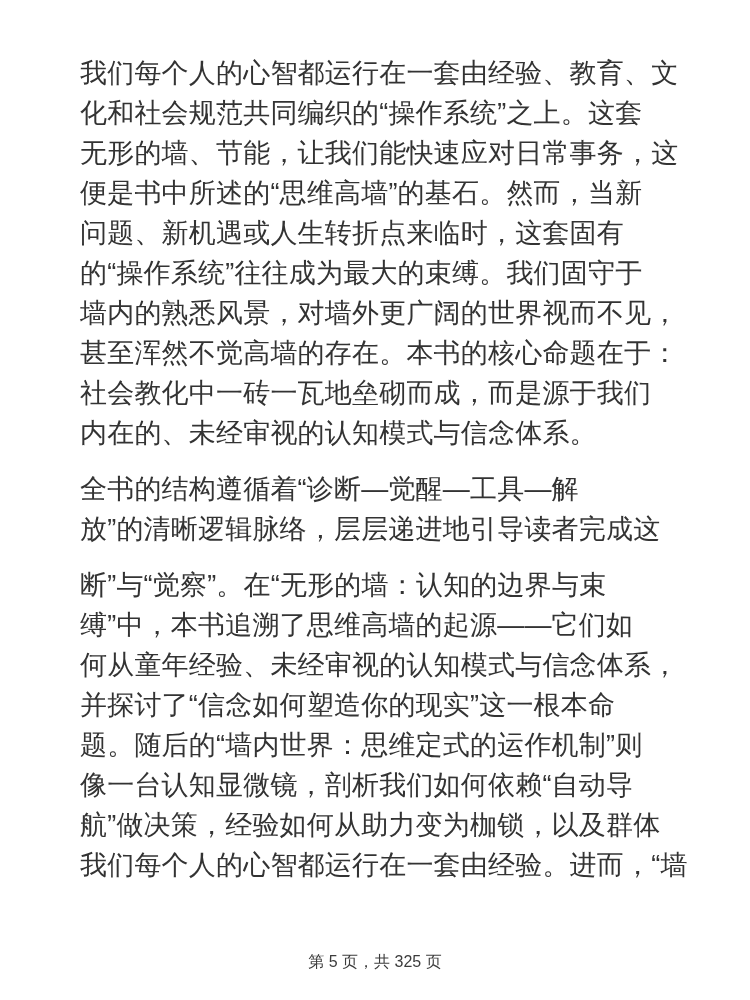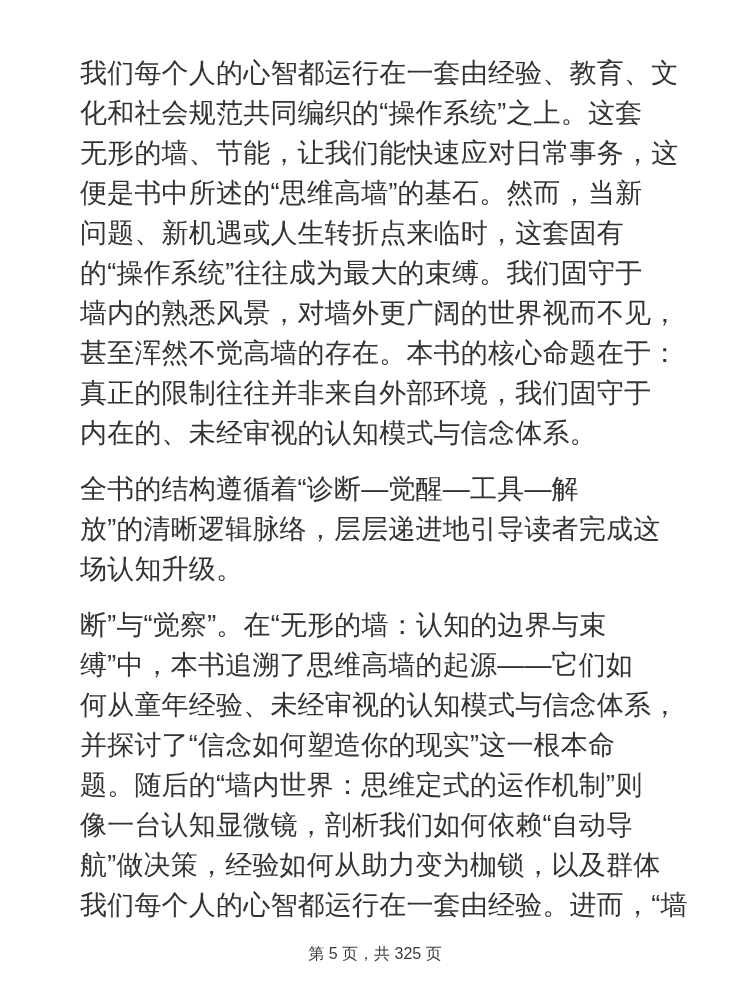--- a/index.html
+++ b/index.html
@@ -28,21 +28,21 @@
     font-size: 27px;
     line-height: 40px;
     height: 40px;
     color: #333333;
     font-weight: 400;
     letter-spacing: 0.2px;
     white-space: nowrap;
   }
   .footer {
     position: absolute;
-    bottom: 36px;
+    bottom: 28px;
     left: 0;
     width: 100%;
     text-align: center;
     font-size: 16px;
     line-height: 20px;
     color: #3c3c3c;
   }
 </style>
 </head>
 <body>
@@ -52,28 +52,27 @@
 
     <div class="paragraph">
       <div class="line">我们每个人的心智都运行在一套由经验、教育、文</div>
       <div class="line">化和社会规范共同编织的“操作系统”之上。这套</div>
       <div class="line">无形的墙、节能，让我们能快速应对日常事务，这</div>
       <div class="line">便是书中所述的“思维高墙”的基石。然而，当新</div>
       <div class="line">问题、新机遇或人生转折点来临时，这套固有</div>
       <div class="line">的“操作系统”往往成为最大的束缚。我们固守于</div>
       <div class="line">墙内的熟悉风景，对墙外更广阔的世界视而不见，</div>
       <div class="line">甚至浑然不觉高墙的存在。本书的核心命题在于：</div>
-      <div class="line">真正的限制往往并非来自外部环境，我们固守于</div>
+      <div class="line">社会教化中一砖一瓦地垒砌而成，而是源于我们</div>
       <div class="line">内在的、未经审视的认知模式与信念体系。</div>
     </div>
 
     <div class="paragraph">
       <div class="line">全书的结构遵循着“诊断—觉醒—工具—解</div>
       <div class="line">放”的清晰逻辑脉络，层层递进地引导读者完成这</div>
-      <div class="line">场认知升级。</div>
     </div>
 
     <div class="paragraph">
       <div class="line">断”与“觉察”。在“无形的墙：认知的边界与束</div>
       <div class="line">缚”中，本书追溯了思维高墙的起源——它们如</div>
       <div class="line">何从童年经验、未经审视的认知模式与信念体系，</div>
       <div class="line">并探讨了“信念如何塑造你的现实”这一根本命</div>
       <div class="line">题。随后的“墙内世界：思维定式的运作机制”则</div>
       <div class="line">像一台认知显微镜，剖析我们如何依赖“自动导</div>
       <div class="line">航”做决策，经验如何从助力变为枷锁，以及群体</div>

